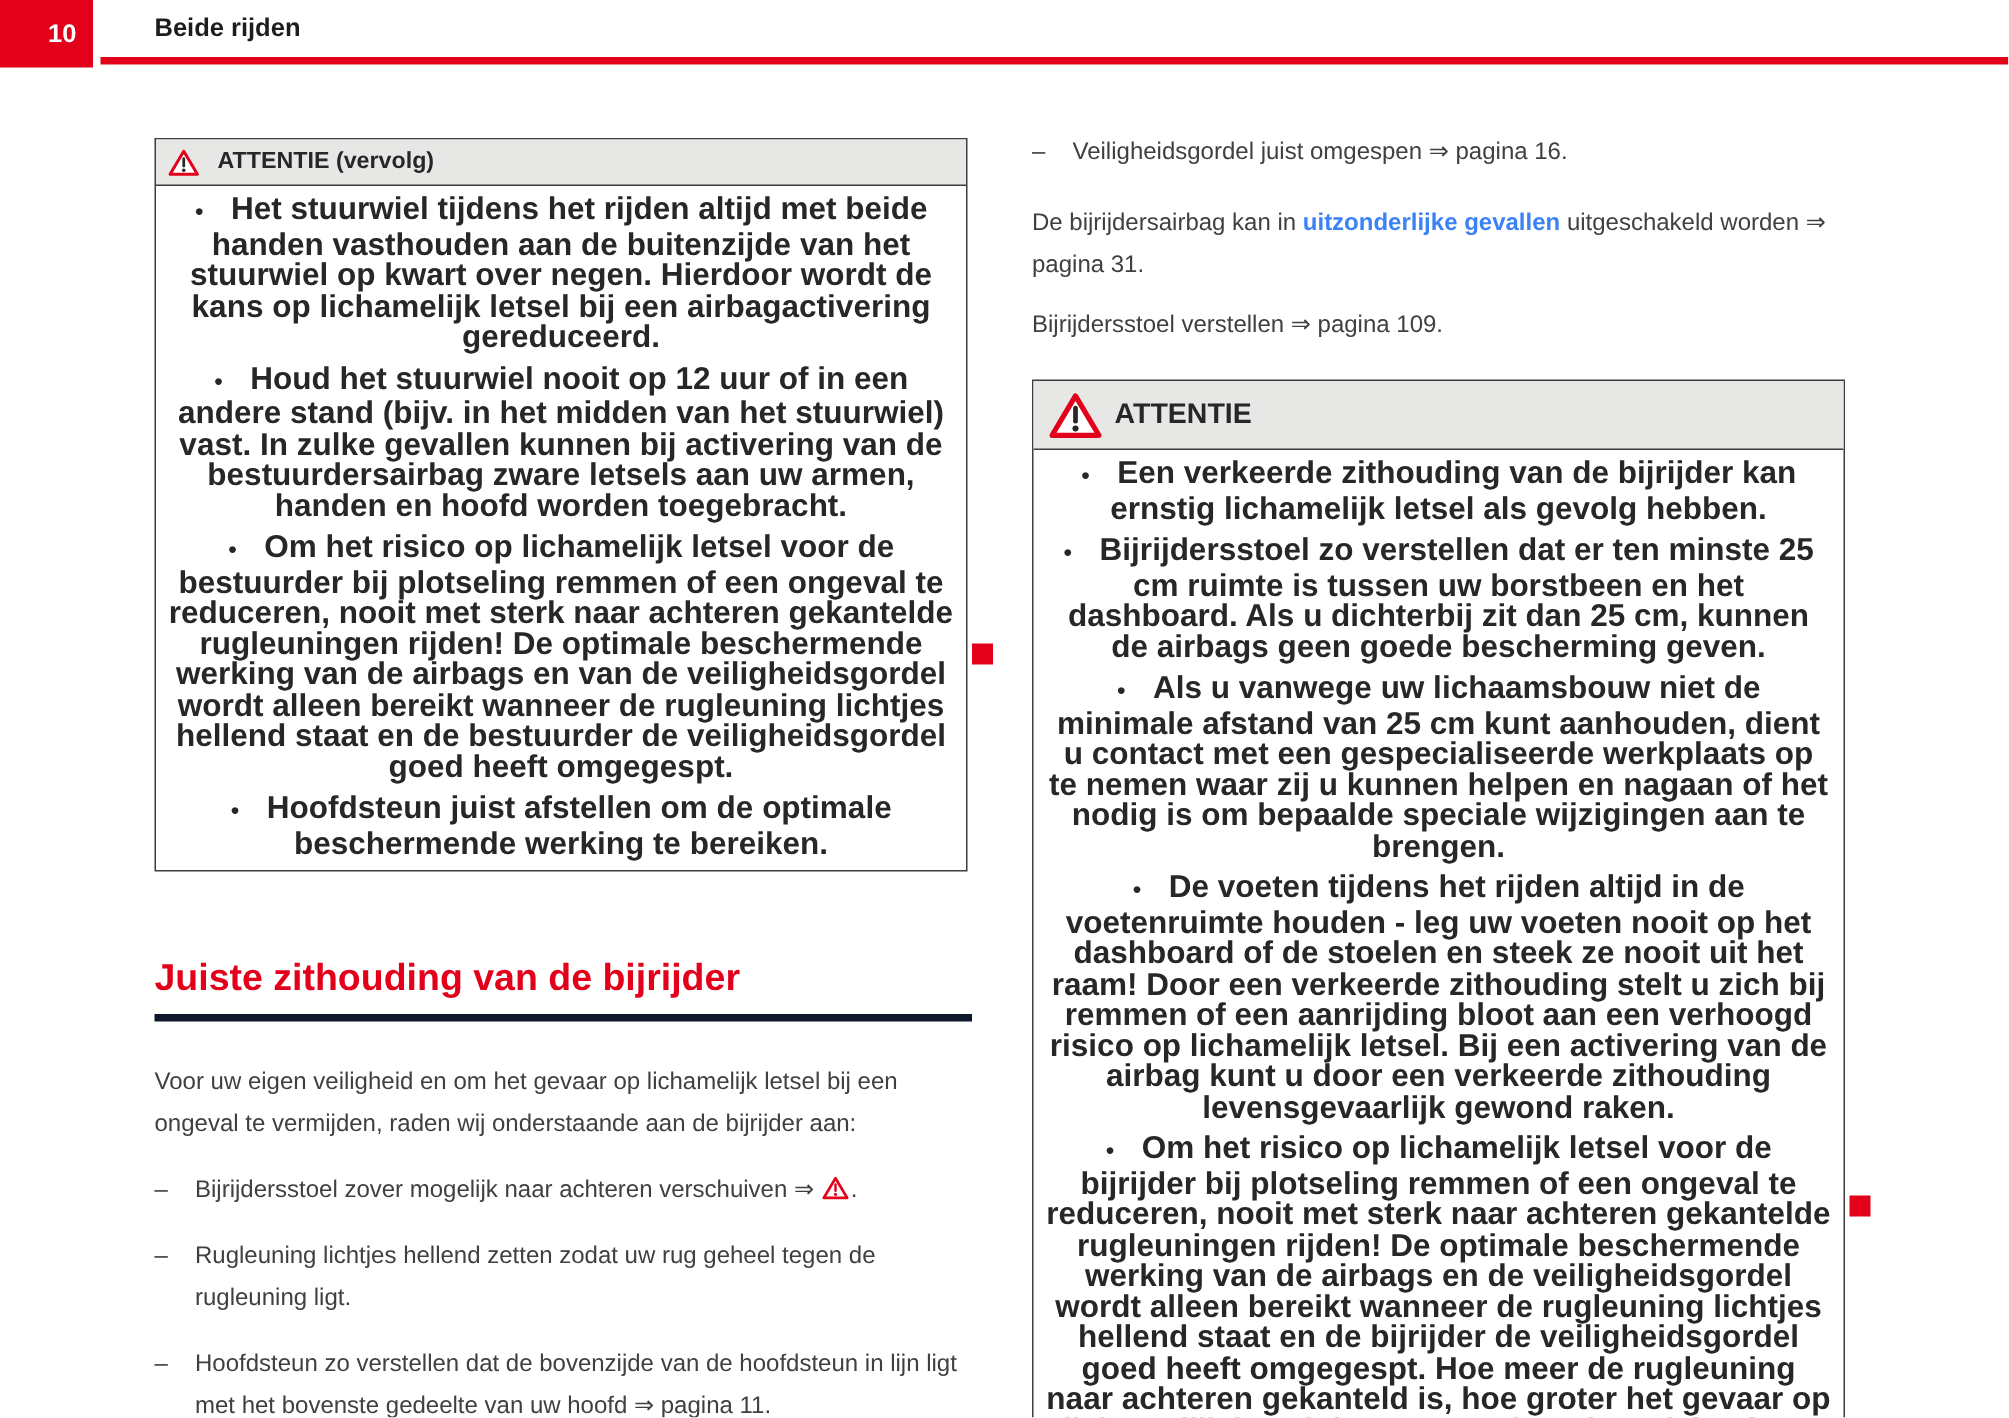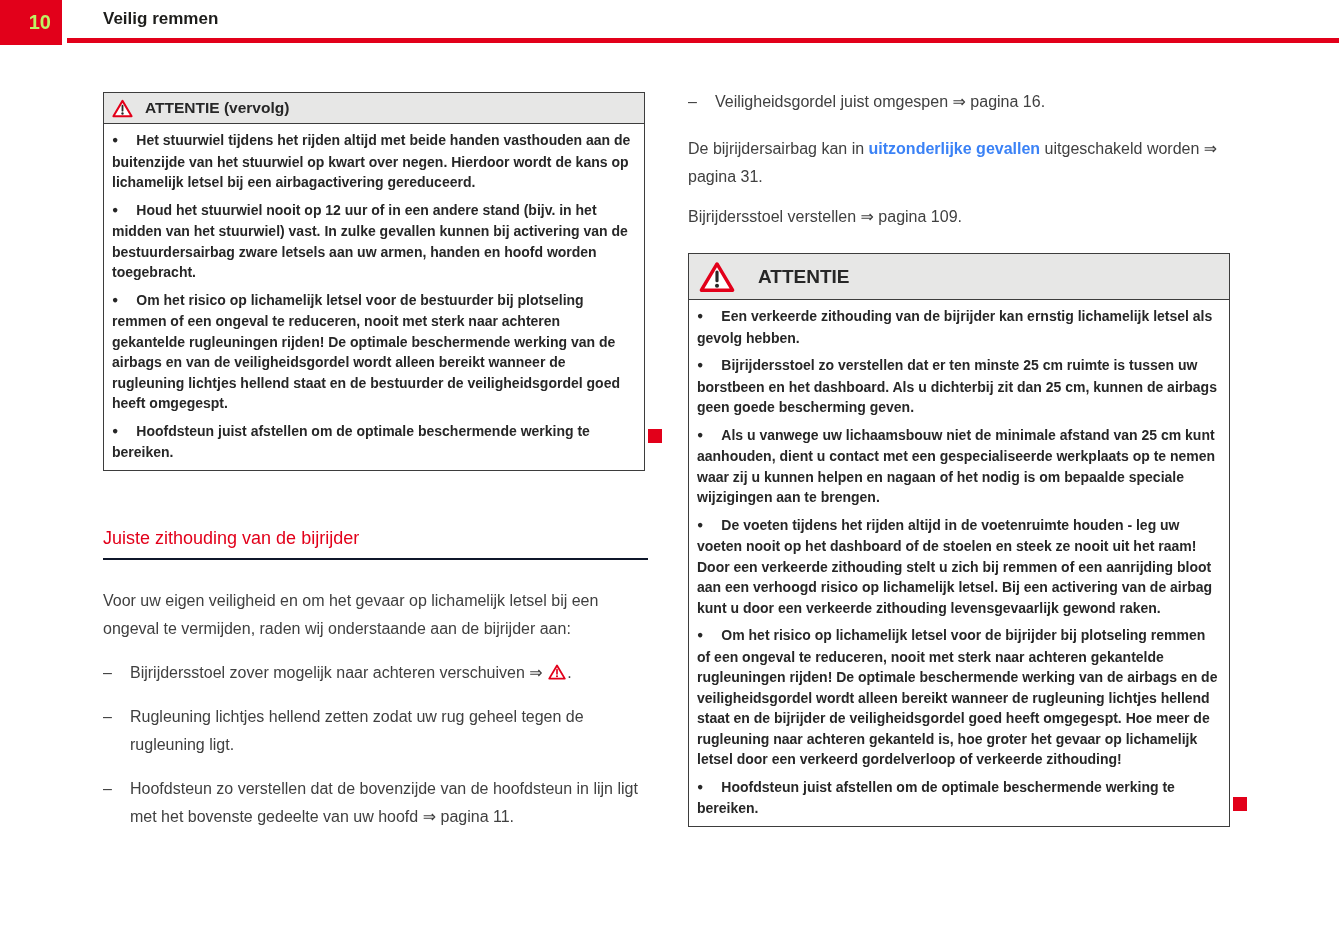--- a/index.html
+++ b/index.html
@@ -12,21 +12,21 @@
     overflow:hidden;
   }
 
   
   .page-num-box{
     position:absolute;left:0;top:0;width:62px;height:45px;
     background:#e2001a;
     display:flex;align-items:center;justify-content:flex-end;
     padding-right:11px;box-sizing:border-box;
   }
-  .page-num-box span{color:#bef264;font-weight:bold;font-size:20px;}
+  .page-num-box span{color:#ffffff;font-weight:bold;font-size:17px;}
   .header-rule{
     position:absolute;left:67px;top:38px;width:1272px;height:5px;
     background:#e2001a;
   }
   .chapter-title{
     position:absolute;left:103px;top:9px;
     font-size:17px;font-weight:bold;color:#1d1d1b;
   }
 
   
@@ -40,36 +40,37 @@
     background:#ffffff;
     width:542px;box-sizing:border-box;
   }
   .warnbox-header{
     background:#e7e7e6;
     border-bottom:1.6px solid #3d3d3d;
     display:flex;align-items:center;
     color:#272727;font-weight:bold;text-align:right;
   }
   .warnbox-header.small{height:30px;padding:0 8px;font-size:15.5px;gap:12px;}
-  .warnbox-header.big{height:45px;padding:0 10px;font-size:19px;gap:23px;}
+  .warnbox-header.big{height:45px;padding:0 10px;font-size:19px;gap:8px;}
   .warnbox-body{padding:6px 8px 7px 8px;}
   .wb{
     margin:0 0 7px 0;
-    font-size:14px;font-weight:bold;color:#272727;
+    font-size:21px;font-weight:bold;color:#272727;
     line-height:20.5px;
+    text-align:center;
   }
   .wb:last-child{margin-bottom:0;}
   .wb .dot{display:inline-block;margin-right:18px;}
   .wb .dot::before{content:"\25CF";font-size:10.5px;position:relative;top:-2px;}
 
   
   .section-heading{
     margin:57px 0 0 0;
-    color:#e2001a;font-size:18px;font-weight:normal;
-    border-bottom:2px solid #0f172a;
+    color:#e2001a;font-size:25px;font-weight:bold;
+    border-bottom:5px solid #0f172a;
     padding-bottom:9px;
   }
 
   
   .body-text{
     margin:0;font-size:16px;line-height:28px;color:#404040;
   }
   .intro{margin-top:27px;}
   .bold-inline{font-weight:bold;color:#3b82f6;}
 
@@ -100,21 +101,21 @@
   .marker.right-col{left:1233px;top:797px;}
 </style>
 </head>
 <body>
 
 <div class="page">
 
   <div class="page-num-box">
     <span>10</span>
   </div>
-  <div class="chapter-title">Veilig remmen</div>
+  <div class="chapter-title">Beide rijden</div>
   <div class="header-rule"></div>
 
   <section class="col left">
 
     <div class="warnbox">
       <div class="warnbox-header small">
         <svg class="tri-icon" width="21" height="19" viewBox="0 0 24 21">
           <path d="M12 1.8 L22.4 19.3 H1.6 Z" fill="#ffffff" stroke="#e2001a" stroke-width="2.3" stroke-linejoin="round"></path>
           <path d="M12 7.4 L12 13" stroke="#272727" stroke-width="2.1" stroke-linecap="round"></path>
           <circle cx="12" cy="16.2" r="1.35" fill="#272727"></circle>

